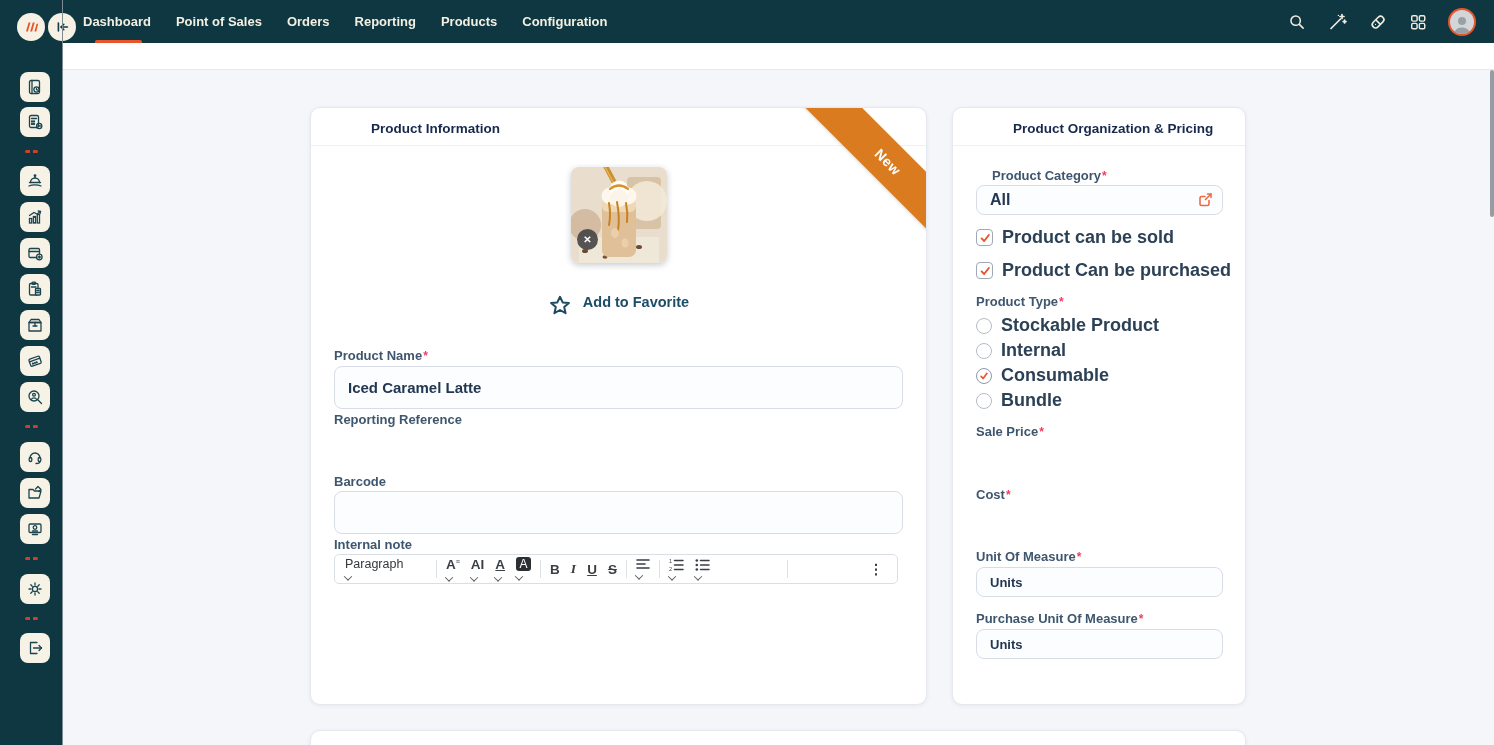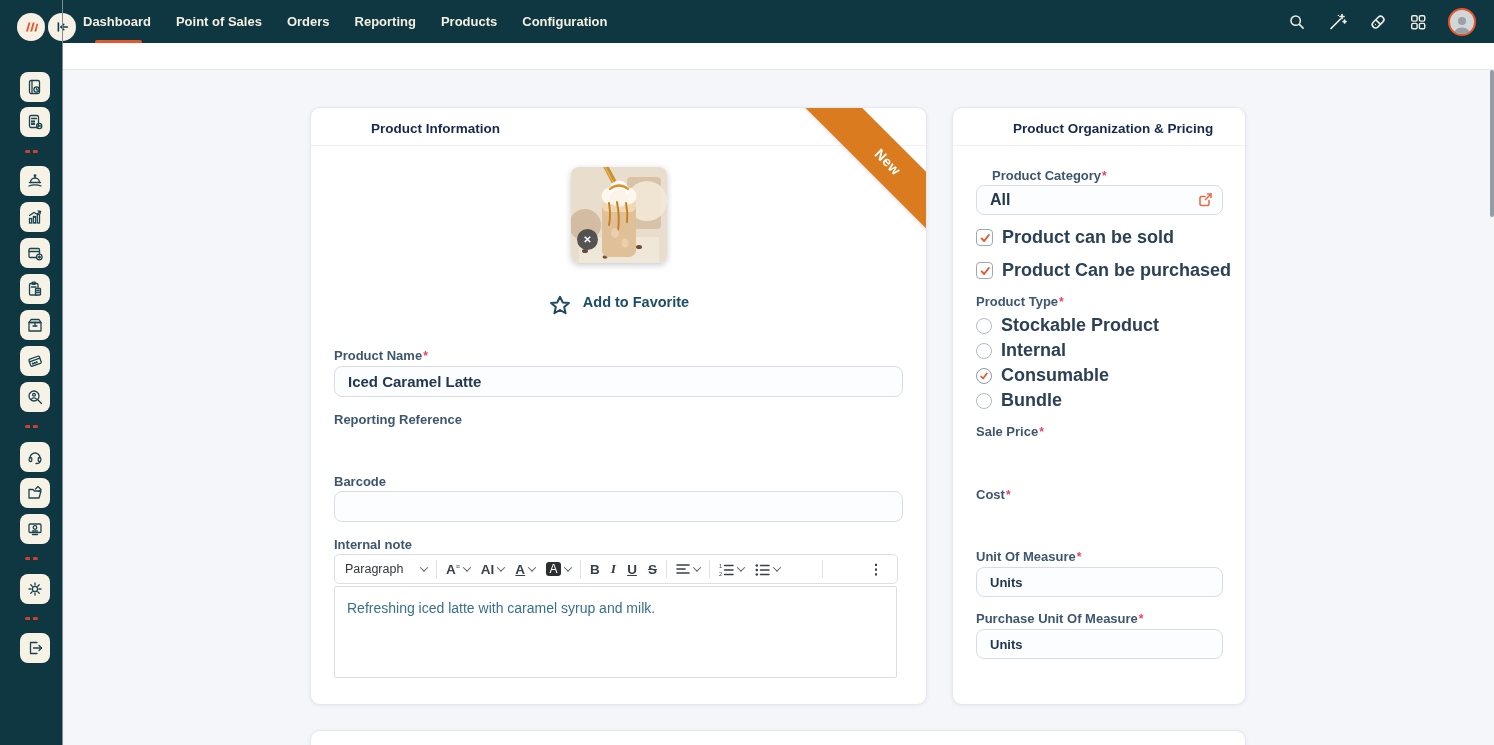--- a/index.html
+++ b/index.html
@@ -55,43 +55,43 @@
     display:flex; align-items:center; justify-content:center; cursor:pointer; z-index:3; }
 
   .fav-row { position:absolute; left:0; top:186px; width:100%; display:flex; align-items:flex-start;
     justify-content:center; gap:11px; cursor:pointer; }
   .fav-label { font-size:14.5px; font-weight:bold; color:#1d4e68; }
 
   
   .lbl { position:absolute; font-size:13px; font-weight:bold; color:#3e566e; white-space:nowrap; }
   .req { color:#ef3e63; font-size:12px; margin-left:1px; }
   .inp { position:absolute; border:1px solid #d7dce6; border-radius:8px; background:#fcfdff;
-    font-family:"Liberation Sans", sans-serif; font-weight:bold; color:#223752; padding:0 13px; outline:none; width:569px; height:31px; }
+    font-family:"Liberation Sans", sans-serif; font-weight:bold; color:#223752; padding:0 13px; outline:none; width:569px; height:43px; }
   .inp-lg { font-size:15px; }
   .inp-sm { font-size:12.5px; }
   .inp-r { width:247px; height:30px; font-size:13px; }
   .cat-wrap { position:absolute; left:23px; top:77px; width:247px; height:30px; }
   .cat-wrap .inp { position:absolute; left:0; top:0; width:247px; height:30px; padding-right:32px; font-size:16px; }
   .ext-link { position:absolute; right:10px; top:7px; cursor:pointer; }
 
   
   .check-row, .radio-row { position:absolute; left:23px; display:flex; align-items:center; gap:9px; cursor:pointer; }
   .cbox { width:17px; height:17px; border:1.5px solid #9fa8b3; border-radius:4px; background:#ffffff;
     display:flex; align-items:center; justify-content:center; flex:none; }
   .rad { width:16px; height:16px; border:1.5px solid #b4bcc6; border-radius:50%; background:#ffffff;
     display:flex; align-items:center; justify-content:center; flex:none; }
   .opt-label { font-size:18px; font-weight:bold; color:#2c4156; }
 
   
   .note-toolbar { position:absolute; left:23px; top:446px; width:564px; height:30px; border:1px solid #d9dee7;
     border-radius:5px; background:#ffffff; display:flex; align-items:center; padding:0 8px; gap:7px; }
   .note-body { position:absolute; left:23px; top:478px; width:563px; height:92px; border:1px solid #d9dee7;
     border-radius:2px; background:#ffffff; padding:13px 12px; font-size:14px; color:#38708f; }
-  .tb-btn { display:flex; align-items:center; gap:4px; color:#3a3f45; font-size:13px; cursor:pointer;
-    padding:2px 2px; border-radius:3px; white-space:nowrap; }
+  .tb-btn { display:flex; gap:4px; color:#3a3f45; font-size:13px; cursor:pointer;
+    padding:2px 2px; border-radius:3px; white-space:nowrap;flex-direction:column; }
   .tb-para { font-size:12.5px; width:86px; justify-content:space-between; color:#33373c; }
   .tb-sep { width:1px; height:18px; background:#dde1e8; flex:none; }
   .chev { width:6px; height:6px; border-right:1.5px solid #5a6068; border-bottom:1.5px solid #5a6068;
     transform:rotate(45deg) translate(-1px,-1px); flex:none; }
   .tb-glyph { font-weight:bold; font-size:13.5px; }
   .tb-ucolor { text-decoration:underline; }
   .tb-hl { background:#2b2f33; color:#ffffff; border-radius:3px; padding:0 3.5px; font-size:12px; }
   .tb-i { font-style:italic; font-family:"Liberation Serif", serif; font-weight:bold; }
   .tb-u { text-decoration:underline; }
   .tb-s { text-decoration:line-through; }
@@ -418,21 +418,20 @@
         </g>
         <circle cx="1.8" cy="2.5" r="1.3" fill="#3a3f45"></circle>
           <circle cx="1.8" cy="7" r="1.3" fill="#3a3f45"></circle>
           <circle cx="1.8" cy="11.5" r="1.3" fill="#3a3f45"></circle>
       </svg>
       <span class="chev"></span>
     </span>
     <span class="tb-sep" style="margin-left:auto"></span>
     <span class="tb-btn tb-kebab">⋮</span>
   </div>
-  <div class="note-body">Refreshing iced latte with caramel syrup and milk.</div>
 </div>
 
 <div class="card card-org">
   <div class="card-title">Product Organization &amp; Pricing</div>
   <div class="card-head-rule"></div>
 
   <div class="lbl" style="left:39px; top:60px">
     <span>Product Category</span><span class="req">*</span>
   </div>
   <div class="cat-wrap">

